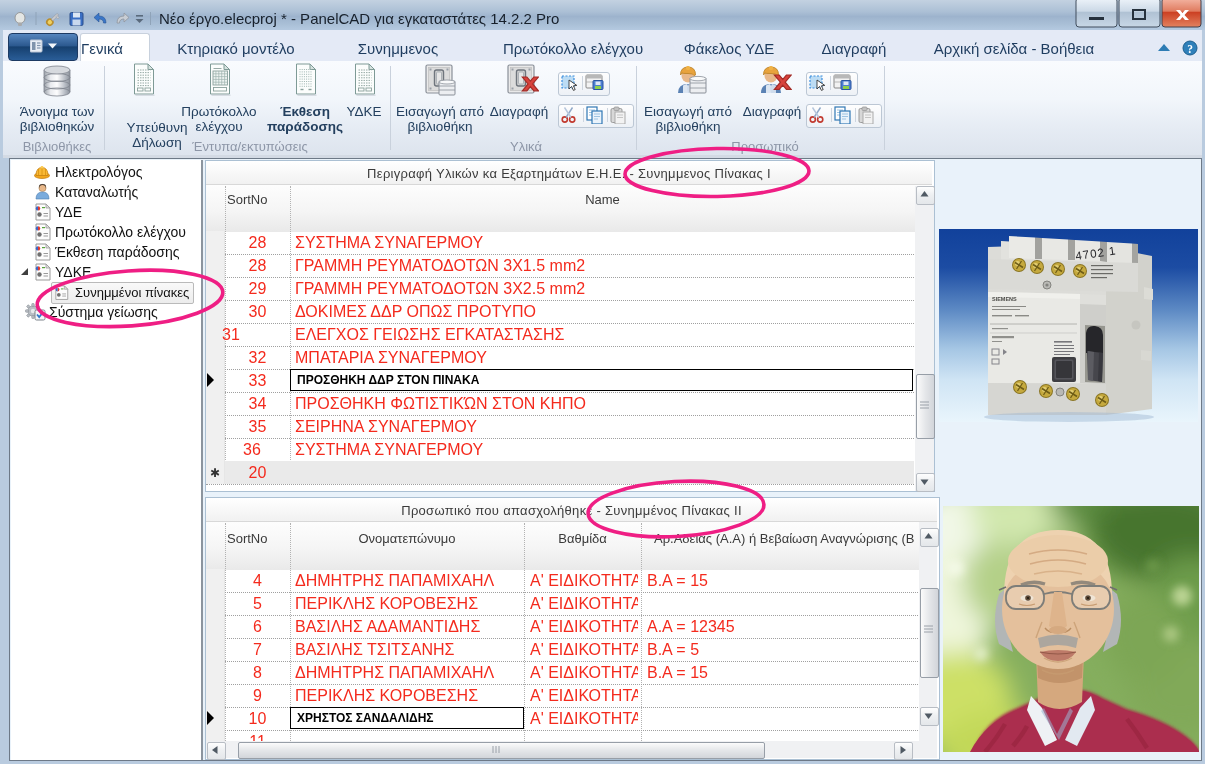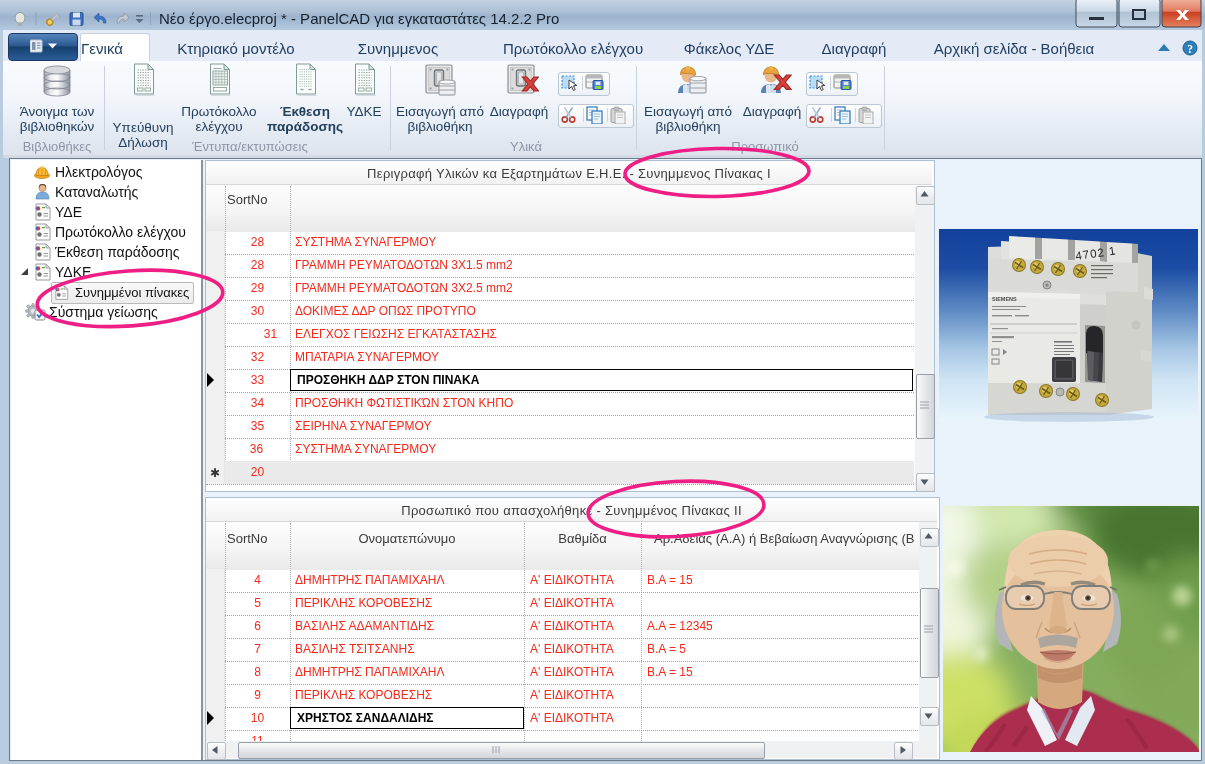--- a/index.html
+++ b/index.html
@@ -13,21 +13,21 @@
   .grpsep{top:66px;width:1px;height:84px;background:#c9d1dc;}
   .grplabel{top:139px;height:14px;font-size:13px;color:#8d96a7;text-align:center;white-space:nowrap;}
   .btntext{font-size:13.5px;color:#24405f;text-align:center;line-height:15px;white-space:nowrap;}
   .treetext{font-size:14px;color:#111;white-space:nowrap;}
   .gridbox{background:#fff;border:1px solid #abc0d3;}
   .gtitle{left:0;width:100%;text-align:center;font-size:13px;letter-spacing:0.3px;color:#3b3b3b;
           background:linear-gradient(#ffffff,#f1f1f1);}
   .ghead{left:0;width:100%;background:linear-gradient(#fdfdfd 0%,#f5f5f5 55%,#e9e9e9 100%);
          border-top:1px solid #d8d8d8;}
   .hcell{position:absolute;font-size:13px;color:#3a3a3a;text-align:center;white-space:nowrap;}
-  .cell{position:absolute;height:23px;line-height:23px;font-size:12px;color:#f42a1d;white-space:nowrap;overflow:hidden;}
+  .cell{position:absolute;height:23px;line-height:23px;font-size:16px;color:#f42a1d;white-space:nowrap;overflow:hidden;}
   .vdot{position:absolute;width:0;border-left:1px dotted #b2b2b2;}
   .sbtrack{background:#f0f1f3;}
   .sbbtn{position:absolute;background:linear-gradient(#fefefe,#eef0f2 45%,#e4e7ea);border:1px solid #b8bdc4;border-radius:2px;}
   .sbthumb{position:absolute;background:linear-gradient(90deg,#fbfbfb,#e4e6e9 50%,#d2d5da);border:1px solid #979ea7;border-radius:2px;}
   .sbthumbh{position:absolute;background:linear-gradient(#fbfbfb,#e4e6e9 50%,#d2d5da);border:1px solid #979ea7;border-radius:2px;}
 </style>
 </head>
 <body>
 
 <div id="titlebar" class="abs"></div>
@@ -101,21 +101,21 @@
 <div class="abs" style="left:3px;top:155px;width:1199px;height:3px;background:#d3dae4;"></div>
 <div class="abs grpsep" style="left:104px;"></div>
 <div class="abs grpsep" style="left:390px;"></div>
 <div class="abs grpsep" style="left:636px;"></div>
 <div class="abs grpsep" style="left:884px;"></div>
 <div class="abs grplabel" style="left:12px;width:90px;">Βιβλιοθήκες</div>
 <div class="abs grplabel" style="left:160px;width:180px;">Έντυπα/εκτυπώσεις</div>
 <div class="abs grplabel" style="left:468px;width:116px;">Υλικά</div>
 <div class="abs grplabel" style="left:708px;width:114px;">Προσωπικό</div>
 <div class="abs btntext" style="left:11px;top:104px;width:92px;">Άνοιγμα των<br>βιβλιοθηκών</div>
-<div class="abs btntext" style="left:106px;top:120px;width:74px;">Υπεύθυνη<br>Δήλωση</div>
+<div class="abs btntext" style="left:106px;top:120px;width:74px;padding-left:14px;">Υπεύθυνη<br>Δήλωση</div>
 <div class="abs btntext" style="left:176px;top:104px;width:86px;">Πρωτόκολλο<br>ελέγχου</div>
 <div class="abs btntext" style="left:261px;top:104px;width:88px;font-weight:bold;">Έκθεση<br>παράδοσης</div>
 <div class="abs btntext" style="left:340px;top:104px;width:48px;">ΥΔΚΕ</div>
 <div class="abs btntext" style="left:395px;top:104px;width:90px;">Εισαγωγή από<br>βιβλιοθήκη</div>
 <div class="abs btntext" style="left:486px;top:104px;width:66px;">Διαγραφή</div>
 <div class="abs btntext" style="left:643px;top:104px;width:90px;">Εισαγωγή από<br>βιβλιοθήκη</div>
 <div class="abs btntext" style="left:739px;top:104px;width:66px;">Διαγραφή</div>
 <svg class="abs" style="left:42px;top:64px;" width="30" height="34" viewBox="0 0 30 34">
  <defs>
       <linearGradient id="dbg" x1="0" y1="0" x2="1" y2="0">
@@ -419,20 +419,21 @@
   <rect x="12.4" y="11.2" width="2.6" height="2.6" rx="0.6" transform="rotate(45 13.7 12.5)"></rect>
  </g>
  <circle cx="9" cy="8" r="2.2" fill="#e7e9eb"></circle>
  <rect x="11" y="7" width="10" height="10" rx="1.5" fill="#f4f6f8" stroke="#7e848c"></rect>
  <path d="M 13 11.5 l 2.2 2.6 3.6 -4.6" fill="none" stroke="#2f78c8" stroke-width="1.8"></path>
 </svg>
 <div class="abs gridbox" style="left:205px;top:160px;width:728px;height:330px;"></div>
 <div class="abs gtitle" style="left:206px;top:161px;width:726px;height:23px;line-height:25px;">Περιγραφή Υλικών κα Εξαρτημάτων Ε.Η.Ε. - Συνημμενος Πίνακας Ι</div>
 <div class="abs ghead" style="left:206px;top:184px;width:726px;height:47px;">
   <div class="hcell" style="left:21px;top:7px;width:62px;text-align:left;">SortNo</div>
+  <div class="hcell" style="left:84px;top:7px;width:625px;">Name</div>
 </div>
 <div class="abs vdot" style="left:225px;top:186px;height:298px;"></div>
 <div class="abs vdot" style="left:290px;top:186px;height:298px;"></div>
 <div class="abs" style="left:206px;top:231px;width:18px;height:23px;background:#f0f0f0;border-right:1px solid #e6e6e6;"></div>
 <div class="abs" style="left:206px;top:254px;width:708px;border-top:1px dotted #a0a0a0;"></div>
 <div class="abs cell" style="left:225px;top:231px;width:65px;text-align:center;">28</div>
 <div class="abs cell" style="left:295px;top:231px;width:615px;">ΣΥΣΤΗΜΑ ΣΥΝΑΓΕΡΜΟΥ</div>
 <div class="abs" style="left:206px;top:254px;width:18px;height:23px;background:#f0f0f0;border-right:1px solid #e6e6e6;"></div>
 <div class="abs" style="left:206px;top:277px;width:708px;border-top:1px dotted #a0a0a0;"></div>
 <div class="abs cell" style="left:225px;top:254px;width:65px;text-align:center;">28</div>
@@ -440,42 +441,42 @@
 <div class="abs" style="left:206px;top:277px;width:18px;height:23px;background:#f0f0f0;border-right:1px solid #e6e6e6;"></div>
 <div class="abs" style="left:206px;top:300px;width:708px;border-top:1px dotted #a0a0a0;"></div>
 <div class="abs cell" style="left:225px;top:277px;width:65px;text-align:center;">29</div>
 <div class="abs cell" style="left:295px;top:277px;width:615px;">ΓΡΑΜΜΗ ΡΕΥΜΑΤΟΔΟΤΩΝ 3Χ2.5 mm2</div>
 <div class="abs" style="left:206px;top:300px;width:18px;height:23px;background:#f0f0f0;border-right:1px solid #e6e6e6;"></div>
 <div class="abs" style="left:206px;top:323px;width:708px;border-top:1px dotted #a0a0a0;"></div>
 <div class="abs cell" style="left:225px;top:300px;width:65px;text-align:center;">30</div>
 <div class="abs cell" style="left:295px;top:300px;width:615px;">ΔΟΚΙΜΕΣ ΔΔΡ ΟΠΩΣ ΠΡΟΤΥΠΟ</div>
 <div class="abs" style="left:206px;top:323px;width:18px;height:23px;background:#f0f0f0;border-right:1px solid #e6e6e6;"></div>
 <div class="abs" style="left:206px;top:346px;width:708px;border-top:1px dotted #a0a0a0;"></div>
-<div class="abs cell" style="left:238px;top:323px;width:65px;text-align:center;">31</div>
+<div class="abs cell" style="left:222px;top:323px;width:65px;">31</div>
 <div class="abs cell" style="left:295px;top:323px;width:615px;">ΕΛΕΓΧΟΣ ΓΕΙΩΣΗΣ ΕΓΚΑΤΑΣΤΑΣΗΣ</div>
 <div class="abs" style="left:206px;top:346px;width:18px;height:23px;background:#f0f0f0;border-right:1px solid #e6e6e6;"></div>
 <div class="abs" style="left:206px;top:369px;width:708px;border-top:1px dotted #a0a0a0;"></div>
 <div class="abs cell" style="left:225px;top:346px;width:65px;text-align:center;">32</div>
 <div class="abs cell" style="left:295px;top:346px;width:615px;">ΜΠΑΤΑΡΙΑ ΣΥΝΑΓΕΡΜΟΥ</div>
 <div class="abs" style="left:206px;top:369px;width:18px;height:23px;background:#f0f0f0;border-right:1px solid #e6e6e6;"></div>
 <div class="abs" style="left:206px;top:392px;width:708px;border-top:1px dotted #a0a0a0;"></div>
 <div class="abs cell" style="left:225px;top:369px;width:65px;text-align:center;">33</div>
 <div class="abs" style="left:207px;top:373px;width:0;height:0;border-left:7px solid #000;border-top:7px solid transparent;border-bottom:7px solid transparent;"></div>
 <div class="abs" style="left:290px;top:369px;width:623px;height:22px;border:1.5px solid #000;background:#fff;font-size:12px;font-weight:bold;color:#000;line-height:20px;padding-left:6px;box-sizing:border-box;">ΠΡΟΣΘΗΚΗ ΔΔΡ ΣΤΟΝ ΠΙΝΑΚΑ</div>
 <div class="abs" style="left:206px;top:392px;width:18px;height:23px;background:#f0f0f0;border-right:1px solid #e6e6e6;"></div>
 <div class="abs" style="left:206px;top:415px;width:708px;border-top:1px dotted #a0a0a0;"></div>
 <div class="abs cell" style="left:225px;top:392px;width:65px;text-align:center;">34</div>
 <div class="abs cell" style="left:295px;top:392px;width:615px;">ΠΡΟΣΘΗΚΗ ΦΩΤΙΣΤΙΚΏΝ ΣΤΟΝ ΚΗΠΟ</div>
 <div class="abs" style="left:206px;top:415px;width:18px;height:23px;background:#f0f0f0;border-right:1px solid #e6e6e6;"></div>
 <div class="abs" style="left:206px;top:438px;width:708px;border-top:1px dotted #a0a0a0;"></div>
 <div class="abs cell" style="left:225px;top:415px;width:65px;text-align:center;">35</div>
 <div class="abs cell" style="left:295px;top:415px;width:615px;">ΣΕΙΡΗΝΑ ΣΥΝΑΓΕΡΜΟΥ</div>
 <div class="abs" style="left:206px;top:438px;width:18px;height:23px;background:#f0f0f0;border-right:1px solid #e6e6e6;"></div>
 <div class="abs" style="left:206px;top:461px;width:708px;border-top:1px dotted #a0a0a0;"></div>
-<div class="abs cell" style="left:224px;top:438px;width:65px;text-align:center;">36</div>
+<div class="abs cell" style="left:243px;top:438px;width:65px;text-align:left;">36</div>
 <div class="abs cell" style="left:295px;top:438px;width:615px;">ΣΥΣΤΗΜΑ ΣΥΝΑΓΕΡΜΟΥ</div>
 <div class="abs" style="left:225px;top:461px;width:689px;height:23px;background:#eaeaea;"></div>
 <div class="abs" style="left:206px;top:461px;width:18px;height:23px;background:#f0f0f0;border-right:1px solid #e6e6e6;"></div>
 <div class="abs" style="left:206px;top:484px;width:708px;border-top:1px dotted #a0a0a0;"></div>
 <div class="abs cell" style="left:225px;top:461px;width:65px;text-align:center;">20</div>
 <div class="abs" style="left:210px;top:466px;font-size:12px;color:#333;">✱</div>
 <div class="abs sbtrack" style="left:915px;top:186px;width:19px;height:305px;"></div>
 <div class="abs sbbtn" style="left:916px;top:186px;width:17px;height:17px;"></div>
 <svg class="abs" style="left:916px;top:186px;" width="17" height="17">
     <path d="M 4.5 10.5 l 8 0 -4 -5.5 z" fill="#505a64"></path>

